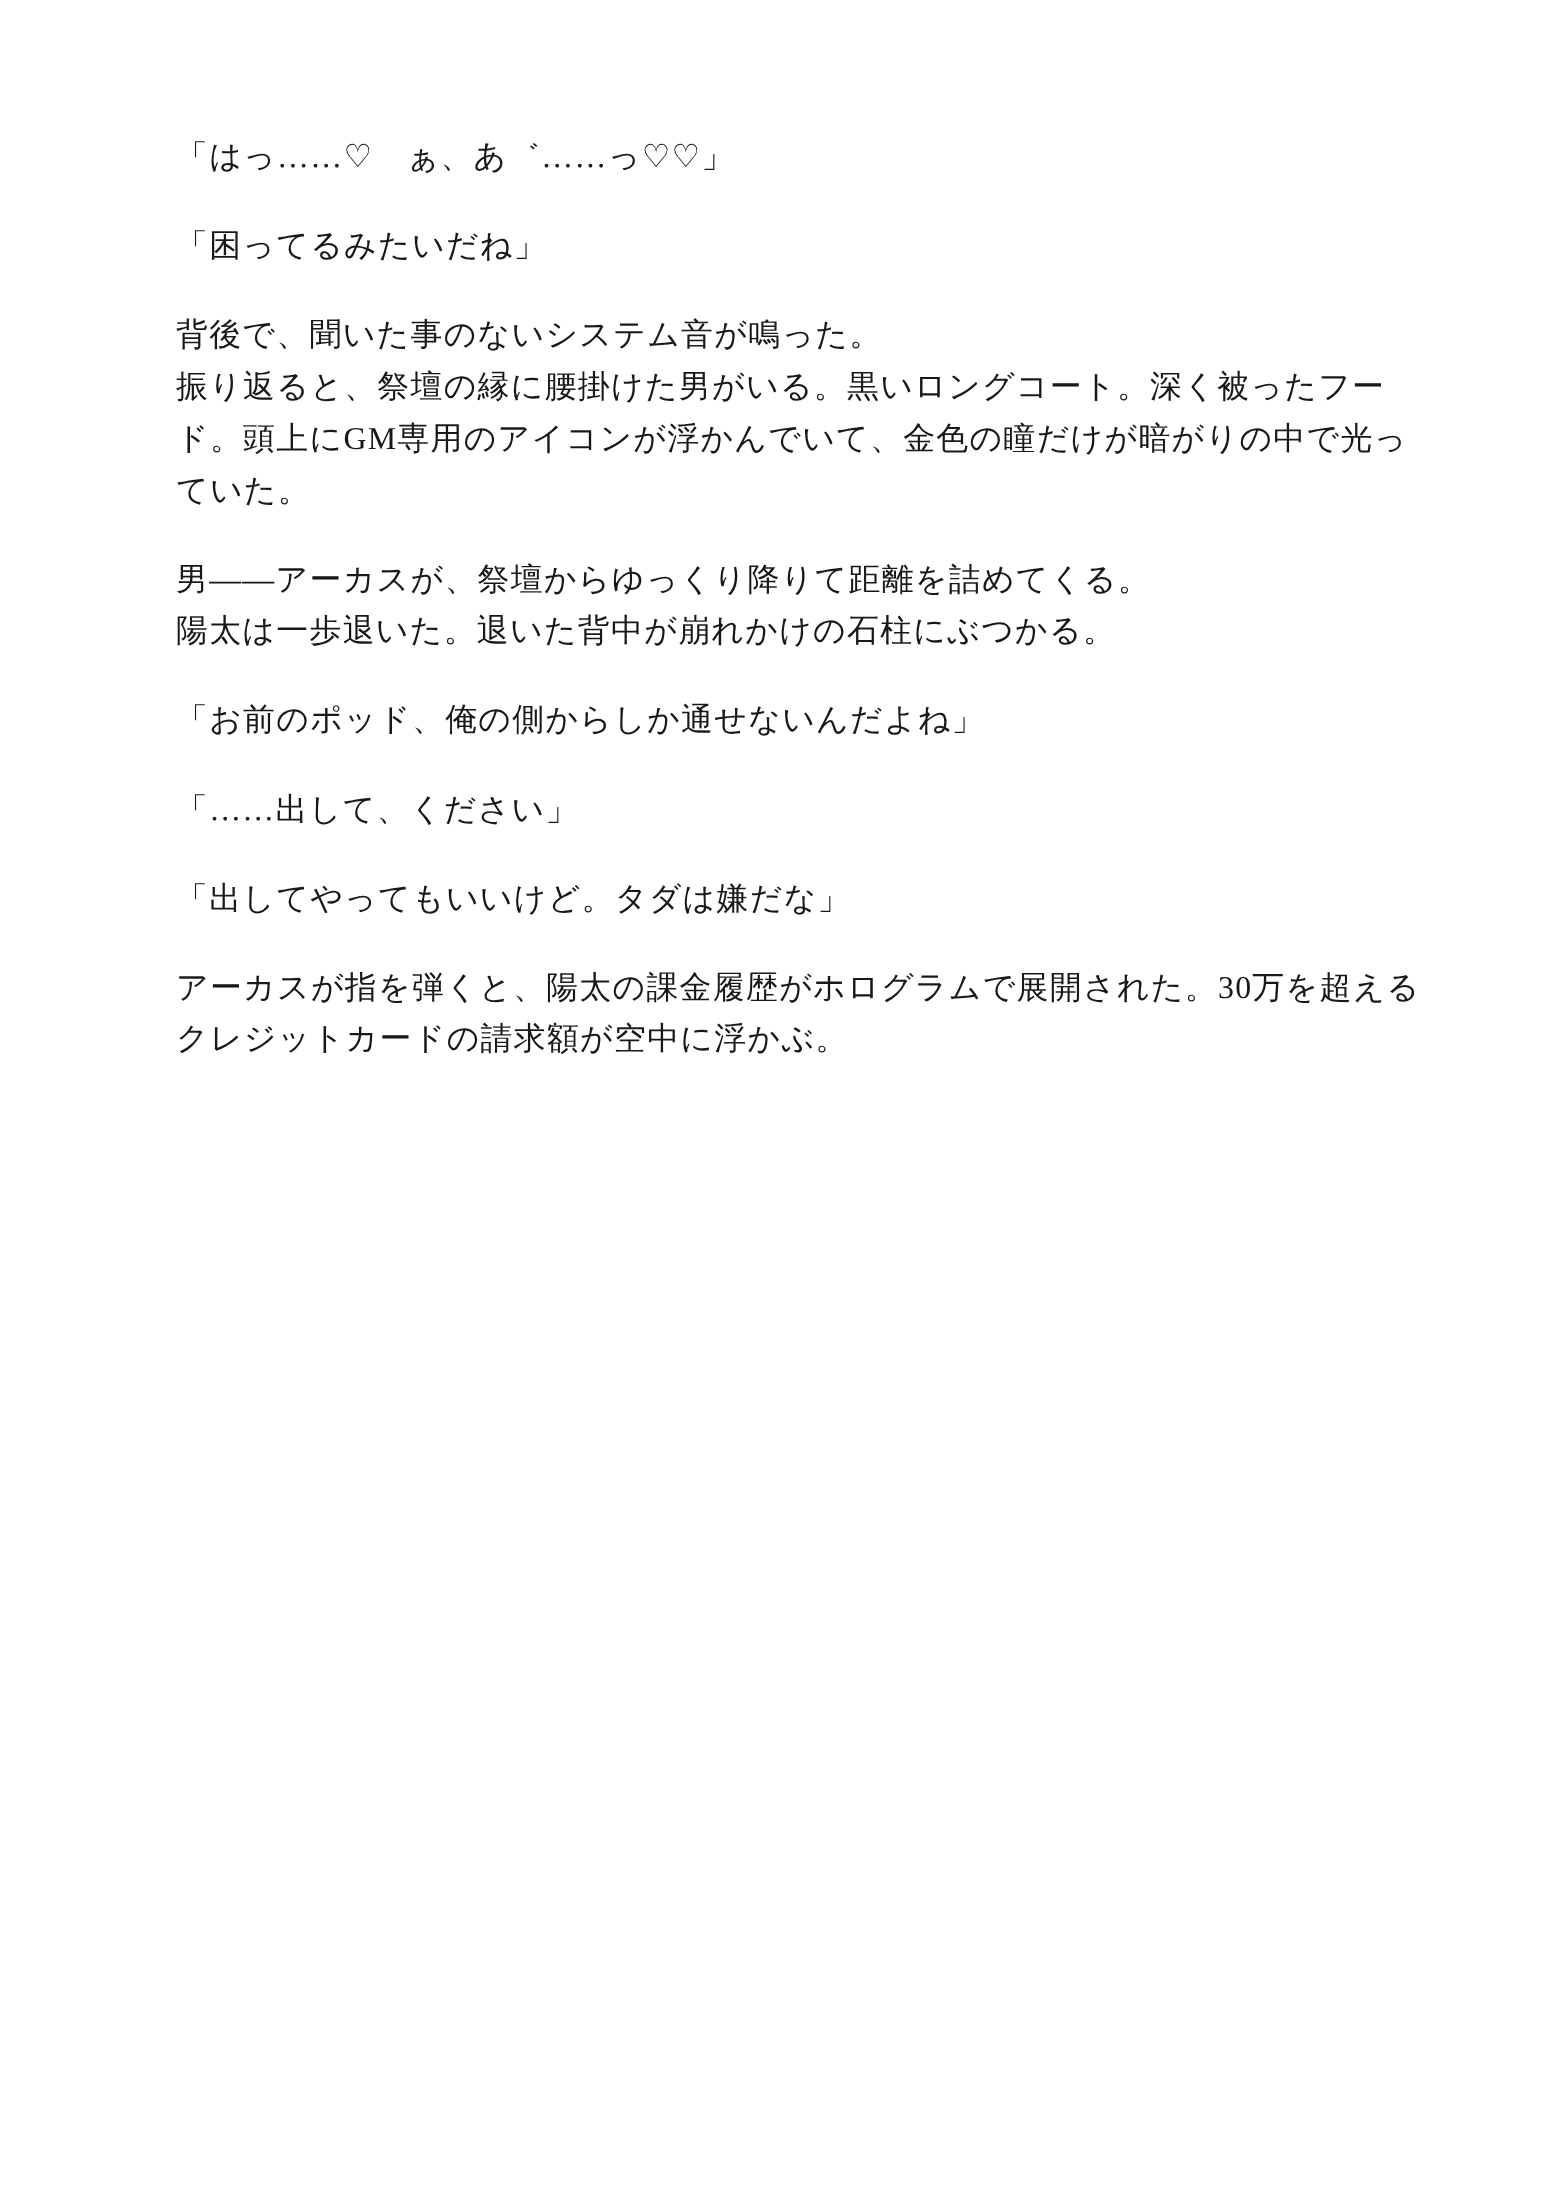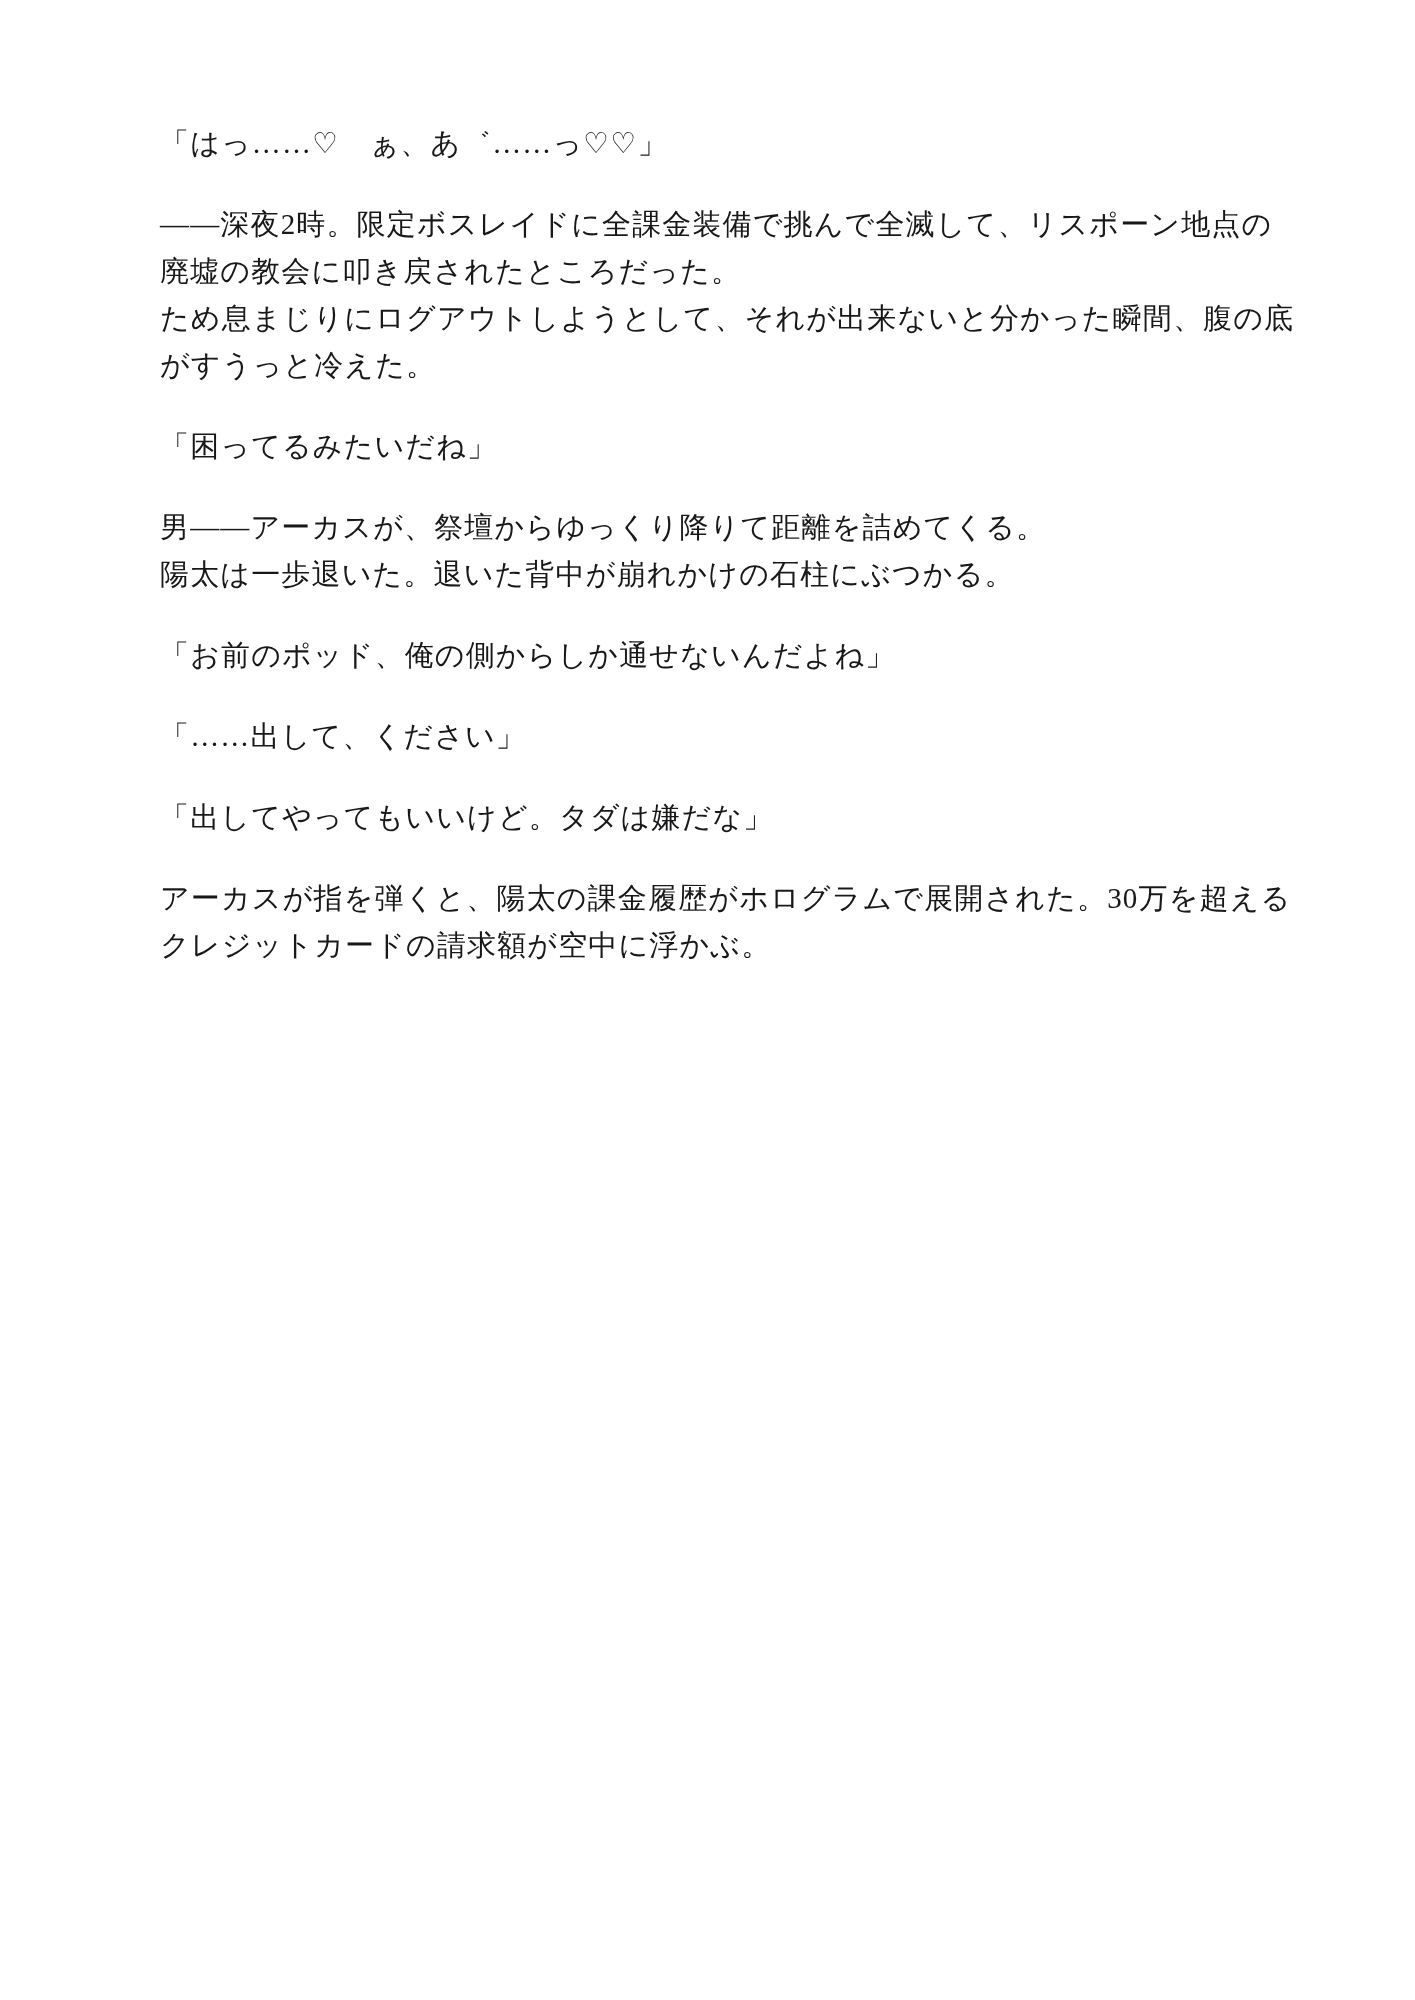--- a/index.html
+++ b/index.html
@@ -36,23 +36,23 @@
   .para:last-child {
     margin-bottom: 0;
   }
 </style>
 </head>
 <body>
 
 <div class="page">
   <div class="body-text">
     <p class="para">「はっ……♡　ぁ、あ゛……っ♡♡」</p>
-    <p class="para">――深夜2時。限定ボスレイドに全課金装備で挑んで全滅して、リスポーン地点の廃墟の教会に叩き戻されたところだった。
-ため息まじりにログアウトしようとして、それが出来ないと分かった瞬間、腹の底がすうっと冷えた。</p>
     <p class="para">「困ってるみたいだね」</p>
+    <p class="para">背後で、聞いた事のないシステム音が鳴った。
+振り返ると、祭壇の縁に腰掛けた男がいる。黒いロングコート。深く被ったフード。頭上にGM専用のアイコンが浮かんでいて、金色の瞳だけが暗がりの中で光っていた。</p>
     <p class="para">男――アーカスが、祭壇からゆっくり降りて距離を詰めてくる。
 陽太は一歩退いた。退いた背中が崩れかけの石柱にぶつかる。</p>
     <p class="para">「お前のポッド、俺の側からしか通せないんだよね」</p>
     <p class="para">「……出して、ください」</p>
     <p class="para">「出してやってもいいけど。タダは嫌だな」</p>
     <p class="para">アーカスが指を弾くと、陽太の課金履歴がホログラムで展開された。30万を超えるクレジットカードの請求額が空中に浮かぶ。</p>
   </div>
 </div>
 
 </body></html>

